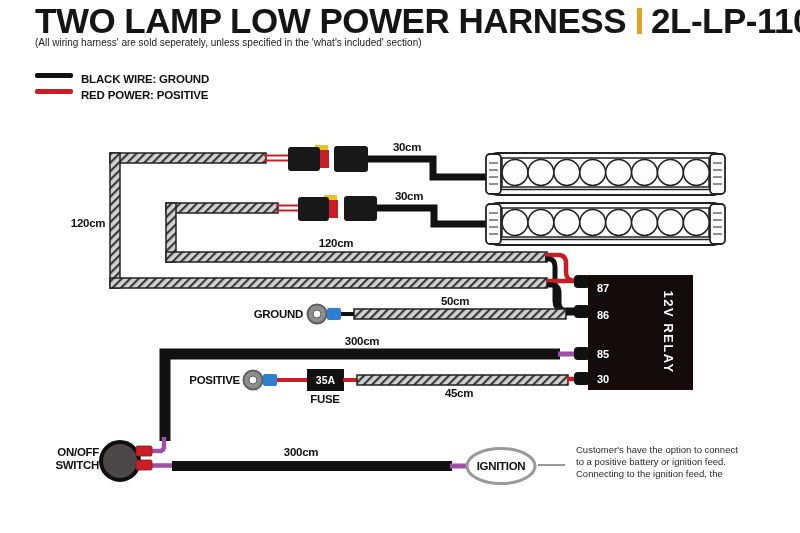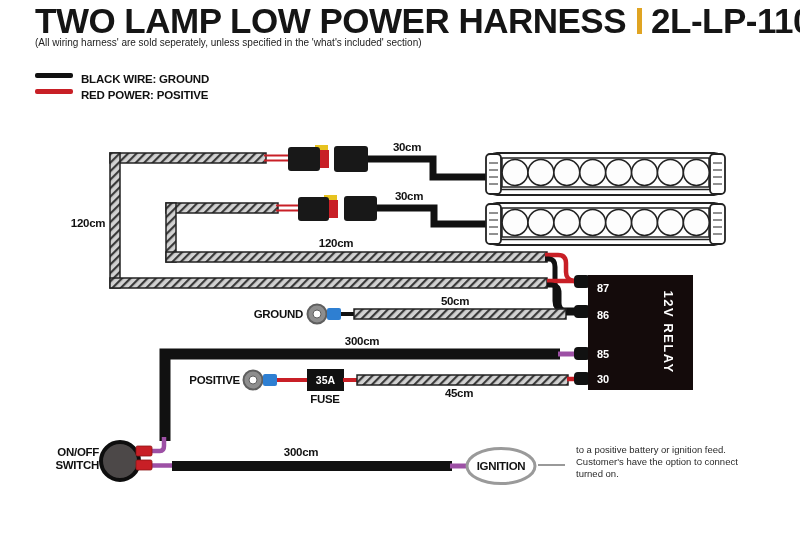--- a/index.html
+++ b/index.html
@@ -179,18 +179,18 @@
     <text class="fuse-lbl" x="325.5" y="384" text-anchor="middle">35A</text>
     <text class="lbl" x="325" y="403" text-anchor="middle">FUSE</text>
     <text class="lbl" x="459" y="397" text-anchor="middle">45cm</text>
     <text class="lbl" x="99" y="456" text-anchor="end">ON/OFF</text>
     <text class="lbl" x="99" y="469" text-anchor="end">SWITCH</text>
     <text class="lbl" x="301" y="456" text-anchor="middle">300cm</text>
     <text class="lbl" x="501" y="470" text-anchor="middle">IGNITION</text>
   </svg>
 
   <div class="note">
+    <div>Customer's have the option to connect</div>
     <div>to a positive battery or ignition feed.</div>
-    <div>Customer's have the option to connect</div>
-    <div>turned on.</div>
+    <div>Connecting to the ignition feed, the</div>
   </div>
 
 </div>
 
 </body></html>

